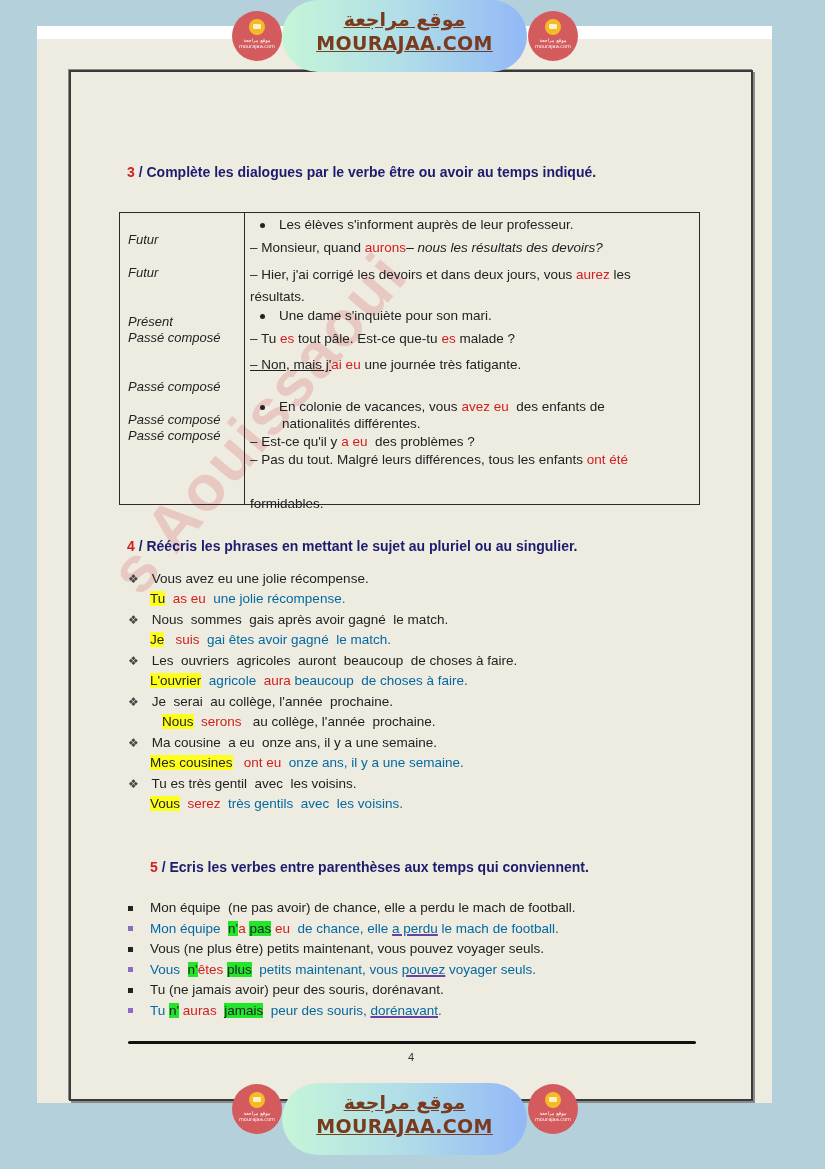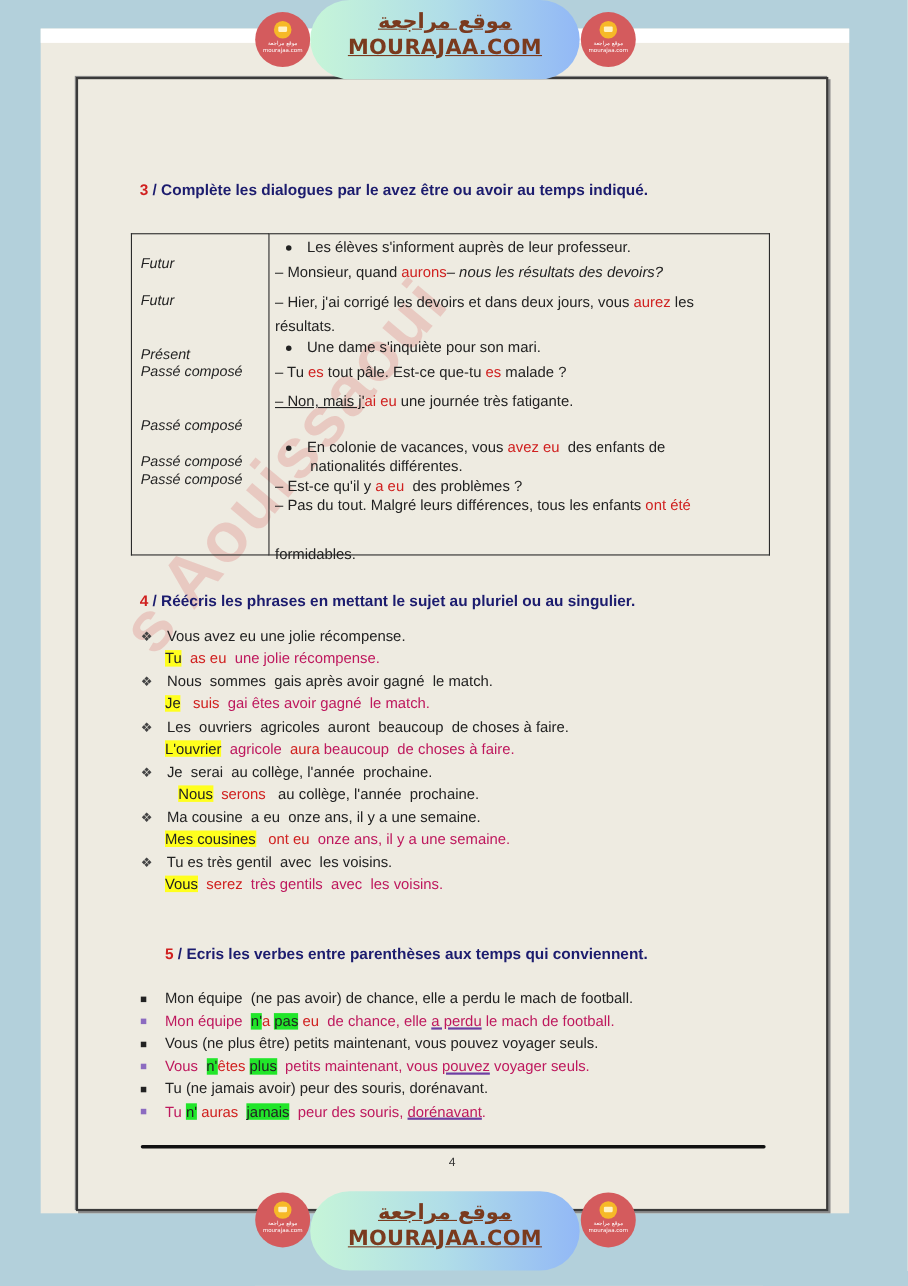--- a/index.html
+++ b/index.html
@@ -27,21 +27,21 @@
   .logo {
     position:absolute; width:50px; height:50px; border-radius:50%; background:#d45b5d;
     text-align:center;
   }
   .logo .dot { width:16px; height:16px; border-radius:50%; background:#f6b928; margin:8px auto 2px; position:relative; }
   .logo .dot:after { content:""; position:absolute; left:4px; top:5px; width:8px; height:5px; background:#fff2c4; border-radius:1px; }
   .logo .cap { font-size:5px; color:#fff; line-height:6px; font-family:"DejaVu Sans", sans-serif; }
   .h { position:absolute; font-weight:bold; color:#1c1c6e; font-size:14px; }
   .h .num { color:#d0201f; }
   .red { color:#d0201f; }
-  .pur { color:#be185d; }
+  .pur { color:#0369a1; }
   .yel { background:#ffff1e; }
   .grn { background:#21e62a; }
   .ul { text-decoration:underline; text-decoration-color:#6d3fa2; text-decoration-thickness:2px; }
   table.dlg {
     position:absolute; left:119px; top:212px; width:581px; height:293px;
     border-collapse:collapse; font-size:13.5px; color:#222;
   }
   table.dlg td { border:1.5px solid #2b2b2b; vertical-align:top; }
   .tense { position:absolute; left:128px; font-style:italic; font-size:13px; color:#222; }
   .line { position:absolute; font-size:13.5px; color:#222; white-space:nowrap; }
@@ -75,21 +75,21 @@
 <div class="logo" style="left:528px;top:11px;">
   <div class="dot"></div>
   <div class="cap">موقع مراجعة</div>
   <div class="cap">mourajaa.com</div>
 </div>
 
 <div class="watermark">s Aouissaoui</div>
 
 <div class="h" style="left:127px;top:164px;">
   <span class="num">3</span>
-  <span>/ Complète les dialogues par le avez être ou avoir au temps indiqué.</span>
+  <span>/ Complète les dialogues par le verbe être ou avoir au temps indiqué.</span>
 </div>
 
 <table class="dlg">
   <tbody>
       <tr>
         <td style="width:122px;"></td>
         <td></td>
       </tr>
 </tbody>
   </table>

